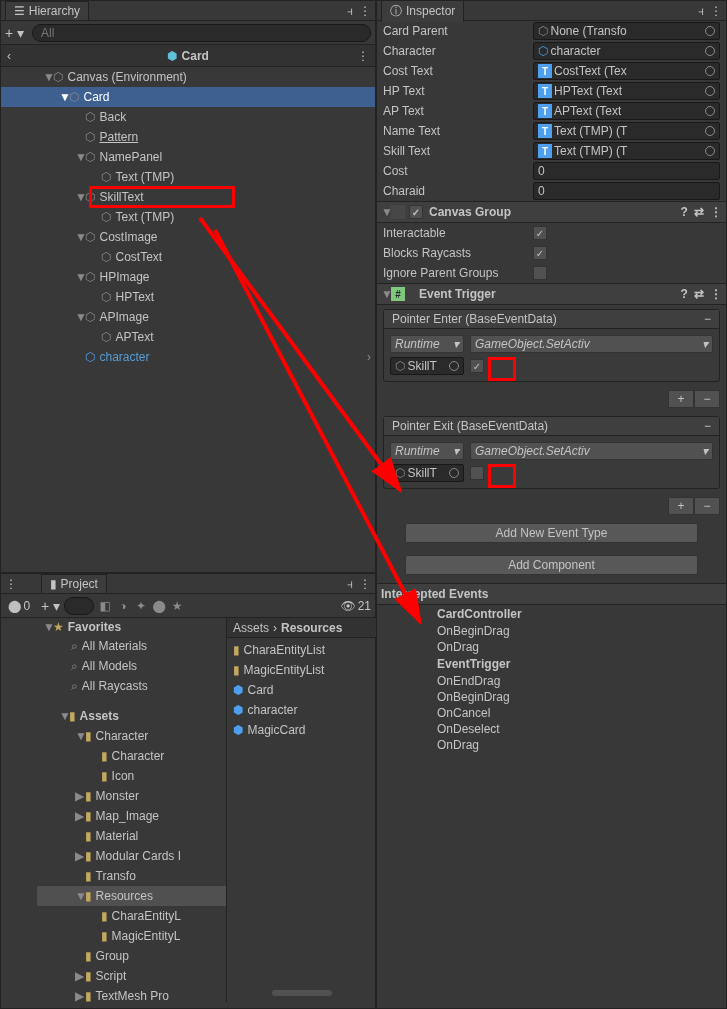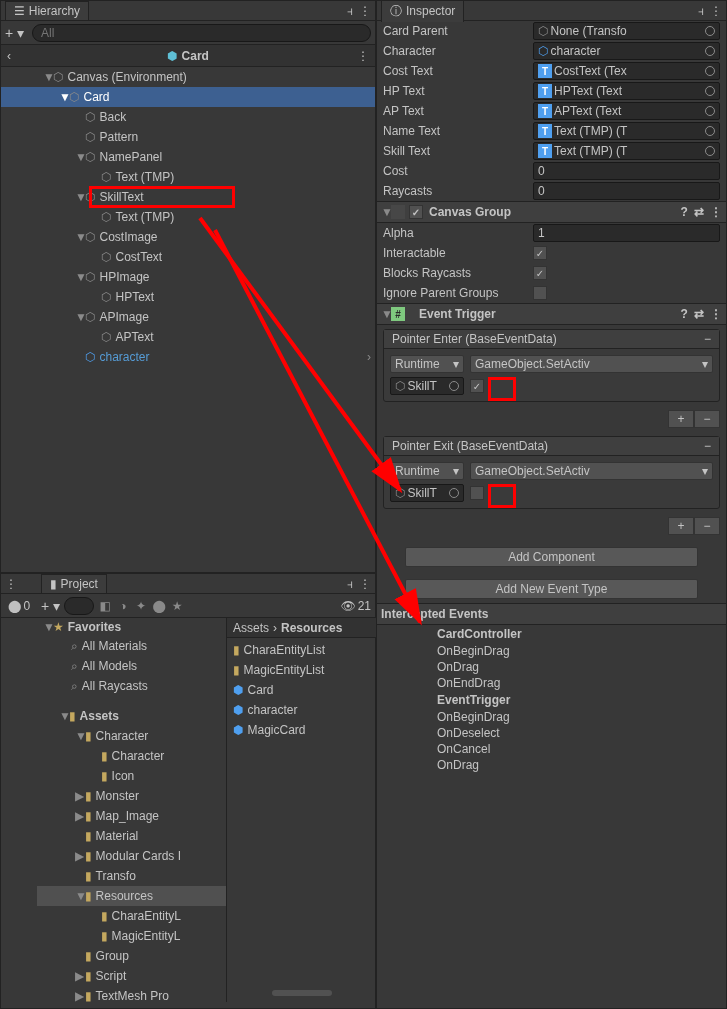--- a/index.html
+++ b/index.html
@@ -15,21 +15,21 @@
 .field-label{flex:0 0 150px;}
 .field-input{flex:1;background:#2a2a2a;border:1px solid #181818;padding:1px 4px;height:18px;color:#c4c4c4;border-radius:2px;overflow:hidden;white-space:nowrap;display:flex;align-items:center;}
 .checkbox{width:14px;height:14px;background:#515151;border:1px solid #333;display:inline-flex;align-items:center;justify-content:center;color:#c4c4c4;font-size:10px;}
 .comp-header{display:flex;align-items:center;padding:2px 4px;background:#3f3f3f;border-top:1px solid #222;border-bottom:1px solid #222;height:22px;font-weight:bold;}
 .search-input{background:#2a2a2a;border:1px solid #181818;border-radius:10px;padding:1px 8px;height:18px;flex:1;color:#8a8a8a;}
 .small-icon{width:14px;text-align:center;color:#8a8a8a;}
 .folder-icon{color:#c4a85f;margin-right:4px;}
 .btn{background:#585858;border:1px solid #333;padding:2px 8px;text-align:center;border-radius:2px;margin:4px;flex:1;color:#c4c4c4;}
 .event-box{background:#3a3a3a;border:1px solid #222;margin:4px 6px;border-radius:3px;}
 .event-header{background:#3f3f3f;padding:2px 8px;display:flex;align-items:center;justify-content:space-between;border-bottom:1px solid #222;}
-.dd{background:#515151;border:1px solid #333;padding:1px 4px;border-radius:2px;display:flex;align-items:center;justify-content:space-between;height:18px;overflow:hidden;white-space:nowrap;}
+.dd{background:#515151;border:1px solid #333;padding:1px 4px;border-radius:2px;display:flex;align-items:center;justify-content:space-between;height:18px;overflow:hidden;white-space:nowrap;font-style:italic;}
 .toolbar{display:flex;align-items:center;gap:4px;padding:2px 4px;height:24px;background:#383838;border-bottom:1px solid #222;}
 #hierarchy{position:absolute;left:0;top:0;width:376px;height:573px;}
 #project{position:absolute;left:0;top:573px;width:376px;height:436px;}
 #project-left{position:absolute;left:36px;top:44px;width:190px;bottom:6px;border-right:1px solid #222;}
 #project-right{position:absolute;left:226px;top:44px;width:150px;bottom:6px;}
 #inspector{position:absolute;left:376px;top:0;width:351px;height:1009px;border-left:1px solid #222;}
 svg.arrow{position:absolute;pointer-events:none;z-index:100;}
 .right-icons{margin-left:auto;display:flex;gap:6px;}
 .plus-minus{display:flex;justify-content:flex-end;padding:4px 6px;gap:0;}
 .pm-btn{background:#515151;border:1px solid #333;width:26px;height:18px;display:flex;align-items:center;justify-content:center;color:#c4c4c4;}
@@ -74,21 +74,21 @@
         <span style="color:;">Card</span>
       </div>
       <div class="row" style="padding-left: 74px;">
         <span class="foldout"></span>
         <span style="color:#8a8a8a;margin-right:4px;">⬡</span>
         <span style="color:;">Back</span>
       </div>
       <div class="row" style="padding-left: 74px;">
         <span class="foldout"></span>
         <span style="color:#8a8a8a;margin-right:4px;">⬡</span>
-        <span style="color:;">Pattern</span>
+        <span style="color:;text-decoration:underline;">Pattern</span>
       </div>
       <div class="row" style="padding-left: 74px;">
         <span class="foldout">▼</span>
         <span style="color:#8a8a8a;margin-right:4px;">⬡</span>
         <span style="color:;">NamePanel</span>
       </div>
       <div class="row" style="padding-left: 90px;">
         <span class="foldout"></span>
         <span style="color:#8a8a8a;margin-right:4px;">⬡</span>
         <span style="color:;">Text (TMP)</span>
@@ -373,41 +373,37 @@
           <span class="t-badge">T</span>
           <span>Text (TMP) (T</span>
           <span class="circ"></span>
         </div>
       </div>
       <div class="field-row">
         <span class="field-label">Cost</span>
         <input class="field-input" value="0" style="">
       </div>
       <div class="field-row">
-        <span class="field-label">Raycasts</span>
+        <span class="field-label">Charaid</span>
         <input class="field-input" value="0" style="">
       </div>
     </div>
 
   <div class="comp-header">
     <span class="foldout">▼</span>
     <span style="width:14px;height:14px;background:#474747;margin-right:4px;"></span>
     <span class="checkbox" style="margin-right:6px;">✓</span>
     <span>Canvas Group</span>
     <div class="right-icons">
         <span>?</span>
         <span>⇄</span>
         <span>⋮</span>
       </div>
   </div>
   <div class="field-row">
-      <span class="field-label">Alpha</span>
-      <input class="field-input" value="1" style="">
-    </div>
-  <div class="field-row">
       <span class="field-label">Interactable</span>
       <span class="checkbox">✓</span>
     </div>
   <div class="field-row">
       <span class="field-label">Blocks Raycasts</span>
       <span class="checkbox">✓</span>
     </div>
   <div class="field-row">
       <span class="field-label">Ignore Parent Groups</span>
       <span class="checkbox"></span>
@@ -460,39 +456,39 @@
         <span class="checkbox"></span>
       </div>
       <div style="position:absolute;left:104px;top:28px;width:28px;height:24px;border:3px solid red;pointer-events:none;"></div>
     </div>
       </div>
       <div class="plus-minus">
         <span class="pm-btn">+</span>
         <span class="pm-btn">−</span>
       </div>
     </div>
+  <div style="display:flex;padding:0 24px;">
+      <button class="btn">Add New Event Type</button>
+    </div>
   <div style="display:flex;padding:4px 24px;">
       <button class="btn">Add Component</button>
-    </div>
-  <div style="display:flex;padding:0 24px;">
-      <button class="btn">Add New Event Type</button>
     </div>
 
   <div class="comp-header" style="font-weight:bold;">
     <span>Intercepted Events</span>
   </div>
   <div id="intercepted" style="padding-left:60px;">
       <div style="font-weight: bold; padding: 2px 0px;">CardController</div>
       <div style="padding: 1px 0px;">OnBeginDrag</div>
       <div style="padding: 1px 0px;">OnDrag</div>
+      <div style="font-weight: bold; padding: 2px 0px;">EventTrigger</div>
       <div style="padding: 1px 0px;">OnEndDrag</div>
-      <div style="font-weight: bold; padding: 2px 0px;">EventTrigger</div>
       <div style="padding: 1px 0px;">OnBeginDrag</div>
+      <div style="padding: 1px 0px;">OnCancel</div>
       <div style="padding: 1px 0px;">OnDeselect</div>
-      <div style="padding: 1px 0px;">OnCancel</div>
       <div style="padding: 1px 0px;">OnDrag</div>
     </div>
 </div>
 
 <svg class="arrow" style="left:0;top:0;width:727px;height:1009px;">
   <defs>
       <marker id="ah" markerWidth="10" markerHeight="10" refX="8" refY="3" orient="auto">
         <path d="M0,0 L9,3 L0,6 Z" fill="red"></path>
       </marker>
     </defs>

